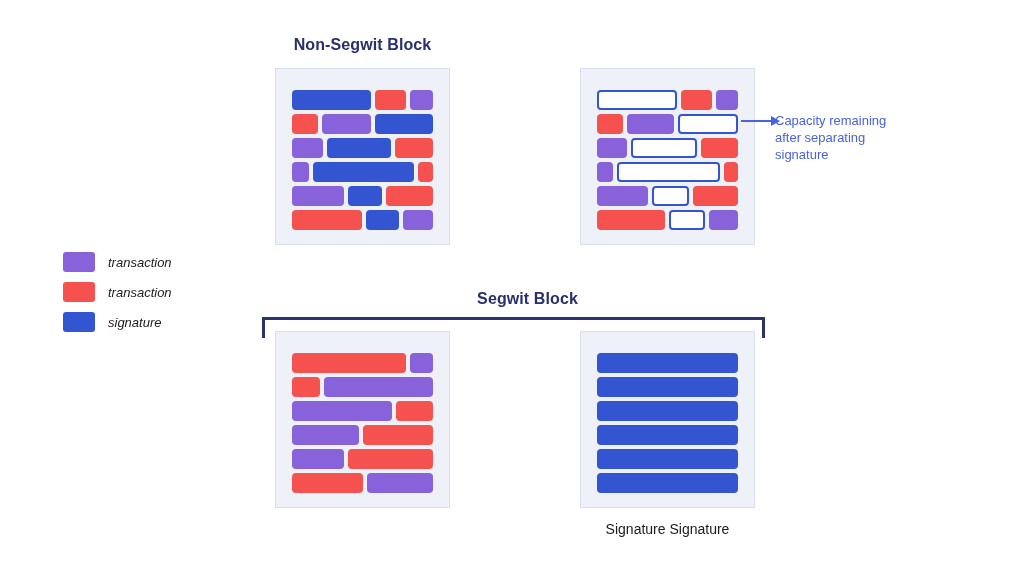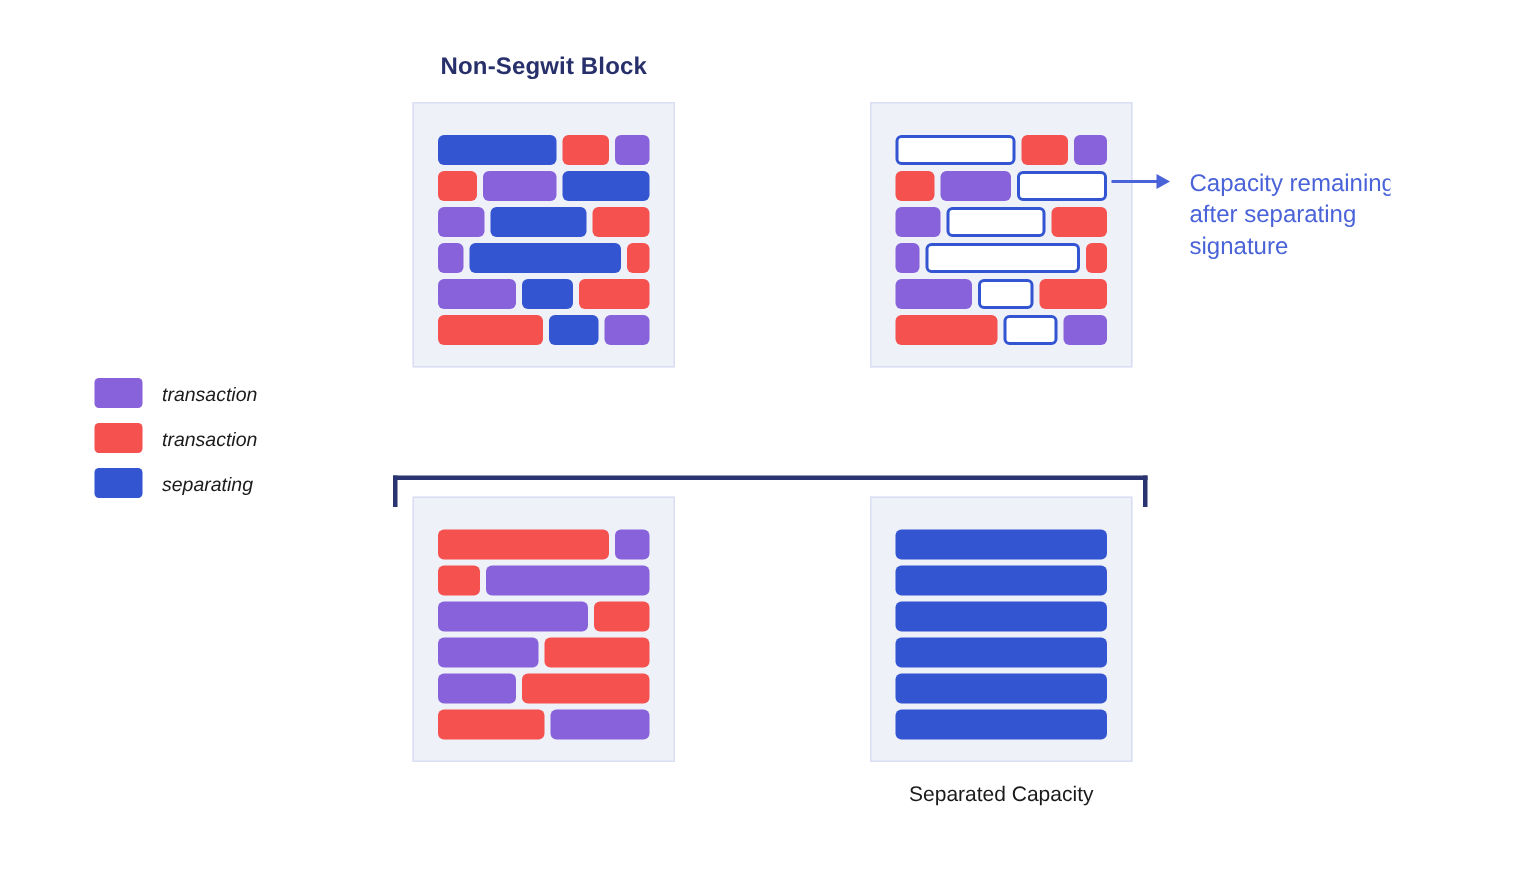--- a/index.html
+++ b/index.html
@@ -75,24 +75,24 @@
     left: 771px;
     top: 116px;
     width: 0;
     height: 0;
     border-top: 5px solid transparent;
     border-bottom: 5px solid transparent;
     border-left: 9px solid var(--annotation-blue);
   }
   .annotation {
     position: absolute;
-    left: 793px;
+    left: 775px;
     top: 112px;
     width: 140px;
-    font-size: 16px;
+    font-size: 13px;
     line-height: 1.32;
     color: var(--annotation-blue);
   }
   .legend {
     position: absolute;
     left: 63px;
     top: 252px;
     font-style: italic;
   }
   .legend-item {
@@ -212,24 +212,25 @@
     <div class="legend-item">
       <span class="swatch" style="background: rgb(135, 98, 218);"></span>
       <span class="legend-label">transaction</span>
     </div>
     <div class="legend-item">
       <span class="swatch" style="background: rgb(244, 81, 79);"></span>
       <span class="legend-label">transaction</span>
     </div>
     <div class="legend-item">
       <span class="swatch" style="background: rgb(51, 85, 209);"></span>
-      <span class="legend-label">separating</span>
+      <span class="legend-label">signature</span>
     </div>
   </div>
 
+  <div class="block-title" style="left:275px; top:290px; width:505px;">Segwit Block</div>
 
   <div class="bracket"></div>
 
   <div class="block-box" style="left:275px; top:331px;">
       <div class="bar-row">
         <div class="bar transaction_red" style="flex-grow: 117;"></div>
         <div class="bar transaction_purple" style="flex-grow: 24;"></div>
       </div>
       <div class="bar-row">
         <div class="bar transaction_red" style="flex-grow: 28;"></div>
@@ -267,15 +268,15 @@
         <div class="bar signature" style="flex-grow: 143;"></div>
       </div>
       <div class="bar-row">
         <div class="bar signature" style="flex-grow: 143;"></div>
       </div>
       <div class="bar-row">
         <div class="bar signature" style="flex-grow: 143;"></div>
       </div>
     </div>
 
-  <div class="caption" style="left:580px; top:521px; width:175px;">Separated Capacity</div>
+  <div class="caption" style="left:580px; top:521px; width:175px;">Signature Signature</div>
 
 </div>
 
 </body></html>

